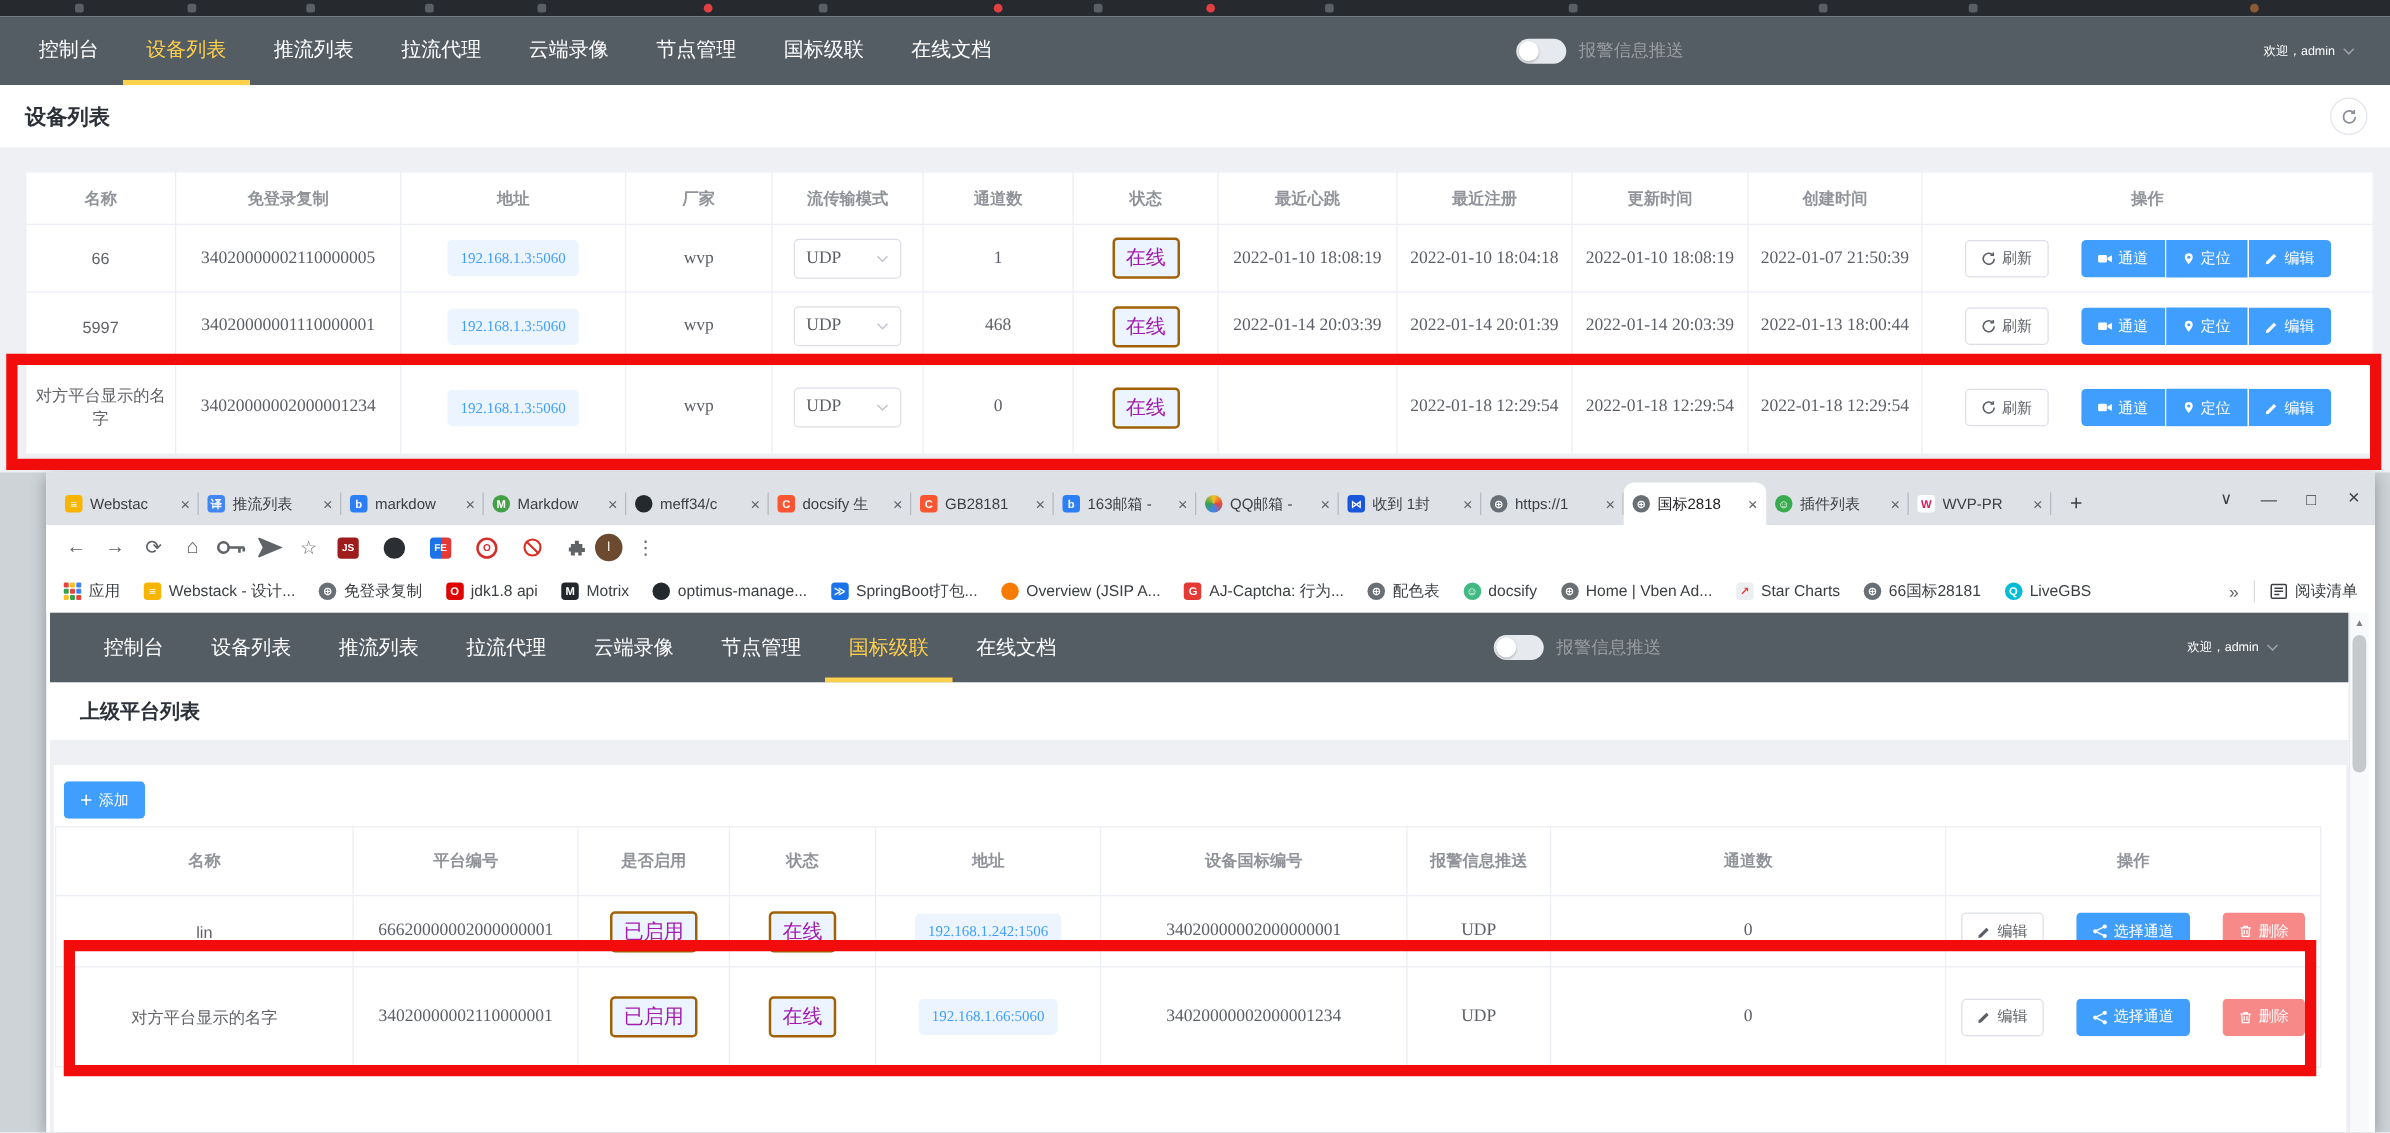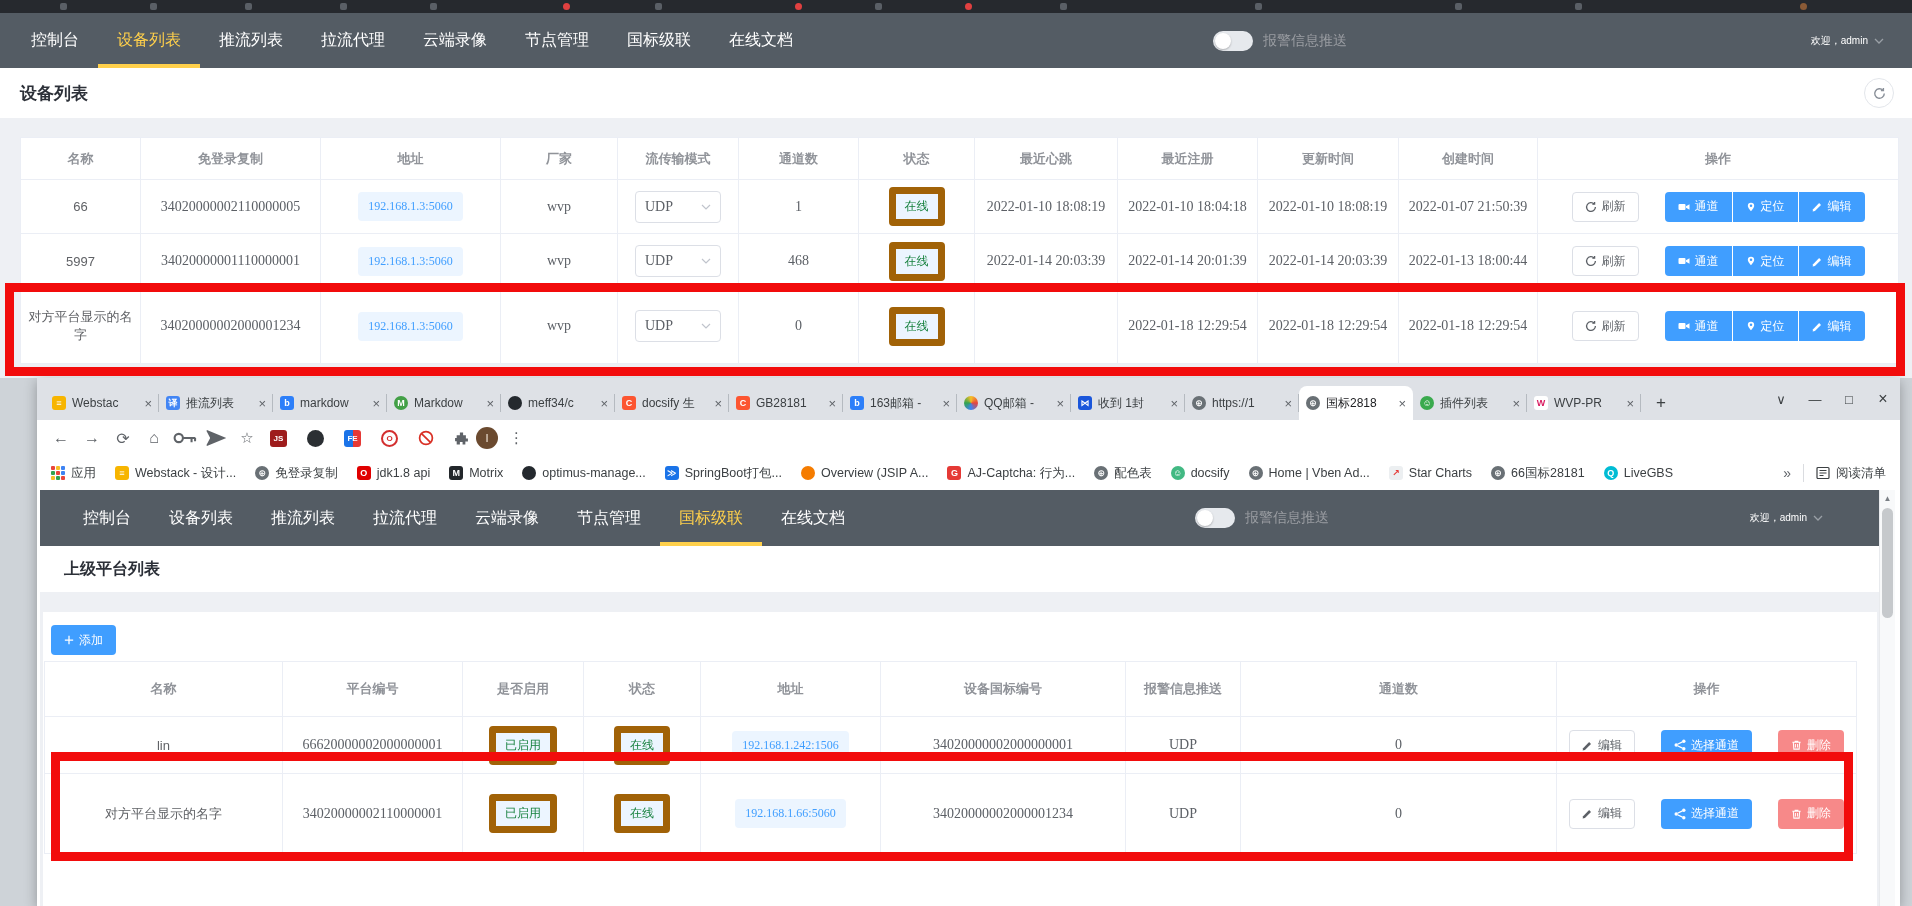--- a/index.html
+++ b/index.html
@@ -31,21 +31,21 @@
 
   .title-bar { height:50px; background:#fff; display:flex; align-items:center; padding-left:20px; position:relative; }
   .title-bar h1 { font-size:17px; font-weight:bold; color:#2c3038; }
 
   table.wvp { border-collapse:collapse; table-layout:fixed; background:#fff; font-size:13px; color:#606266; }
   table.wvp th, table.wvp td { border:1px solid #ebeef5; text-align:center; vertical-align:middle; padding:4px 6px; overflow:hidden; }
   table.wvp th { color:#909399; font-weight:600; font-size:13px; background:#fff; }
   .cell-num { font-family:"Liberation Serif","DejaVu Serif",serif; font-size:14px; color:#5c6066; }
 
   .addr-pill { display:inline-block; background:#ecf5ff; color:#409eff; border-radius:4px; padding:7px 10px; font-size:12px; font-family:"Liberation Serif","DejaVu Serif",serif; cursor:pointer; }
-  .tag { display:inline-block; background:#ecf5ff; border:7px solid #a16207; color:#15803d; border-radius:4px; padding:4px 9px; font-size:12px; }
+  .tag { display:inline-block; background:#ecf5ff; border:2px solid #a16207; color:#a21caf; border-radius:4px; padding:4px 9px; font-size:16px; }
   .sel { width:86px; height:32px; border:1px solid #dcdfe6; border-radius:4px; background:#fff; display:inline-flex; align-items:center; justify-content:space-between; padding:0 9px; cursor:pointer; }
   .sel .sel-val { font-family:"Liberation Serif","DejaVu Serif",serif; font-size:14px; color:#5c6066; }
   .sel svg { color:#c0c4cc; }
 
   .btn { display:inline-flex; align-items:center; gap:5px; height:30px; padding:0 12px; border-radius:4px; font-size:12px; border:1px solid transparent; cursor:pointer; background:#fff; font-family:inherit; white-space:nowrap; }
   .btn.plain { border-color:#dcdfe6; color:#5c6066; }
   .btn.blue { background:#409eff; color:#fff; }
   .btn.danger { background:#f78989; color:#fff; }
   .btn-group { display:inline-flex; gap:1px; }
   .btn-group .btn { border-radius:0; }

